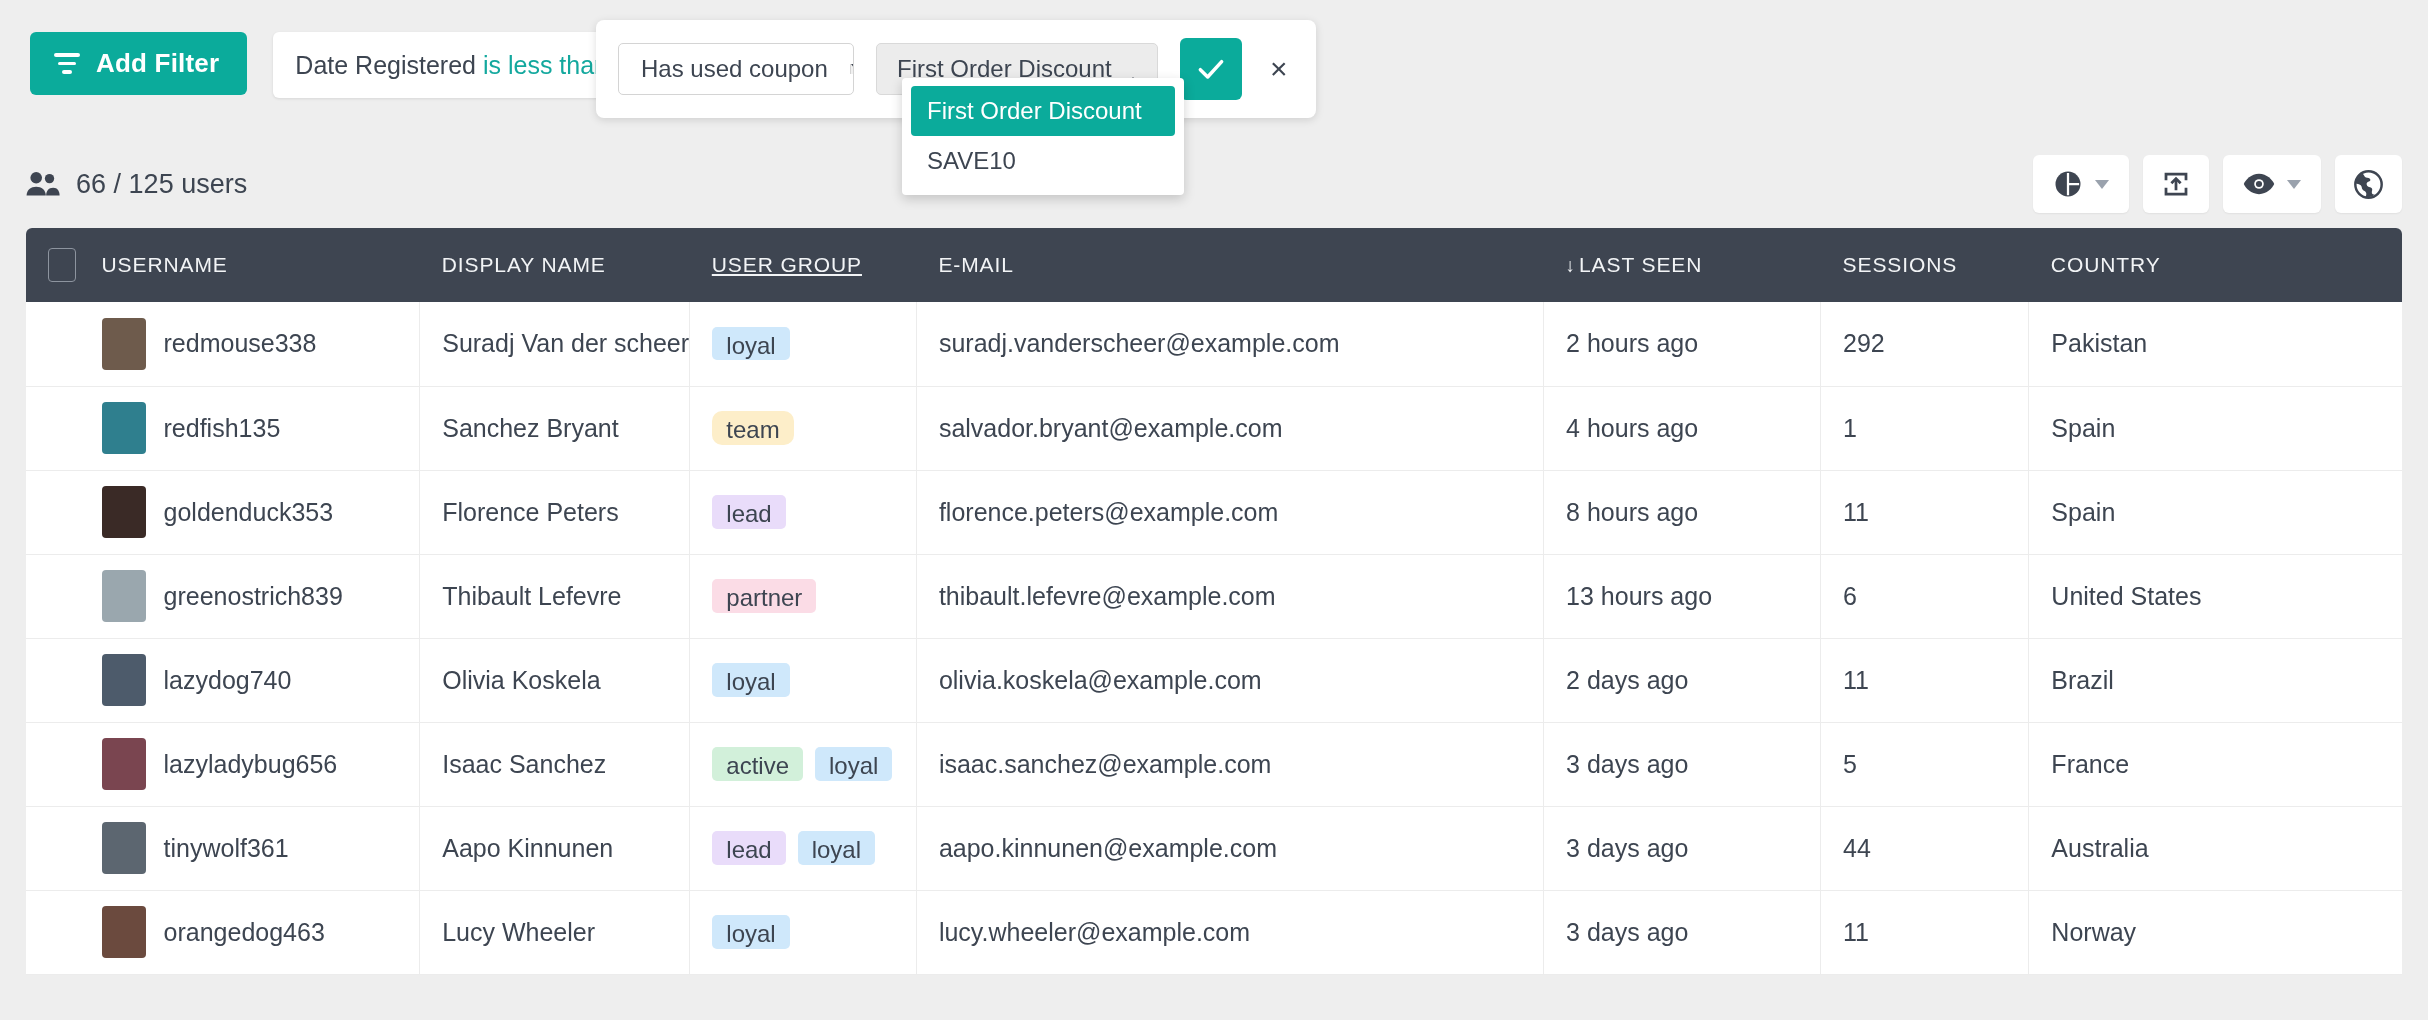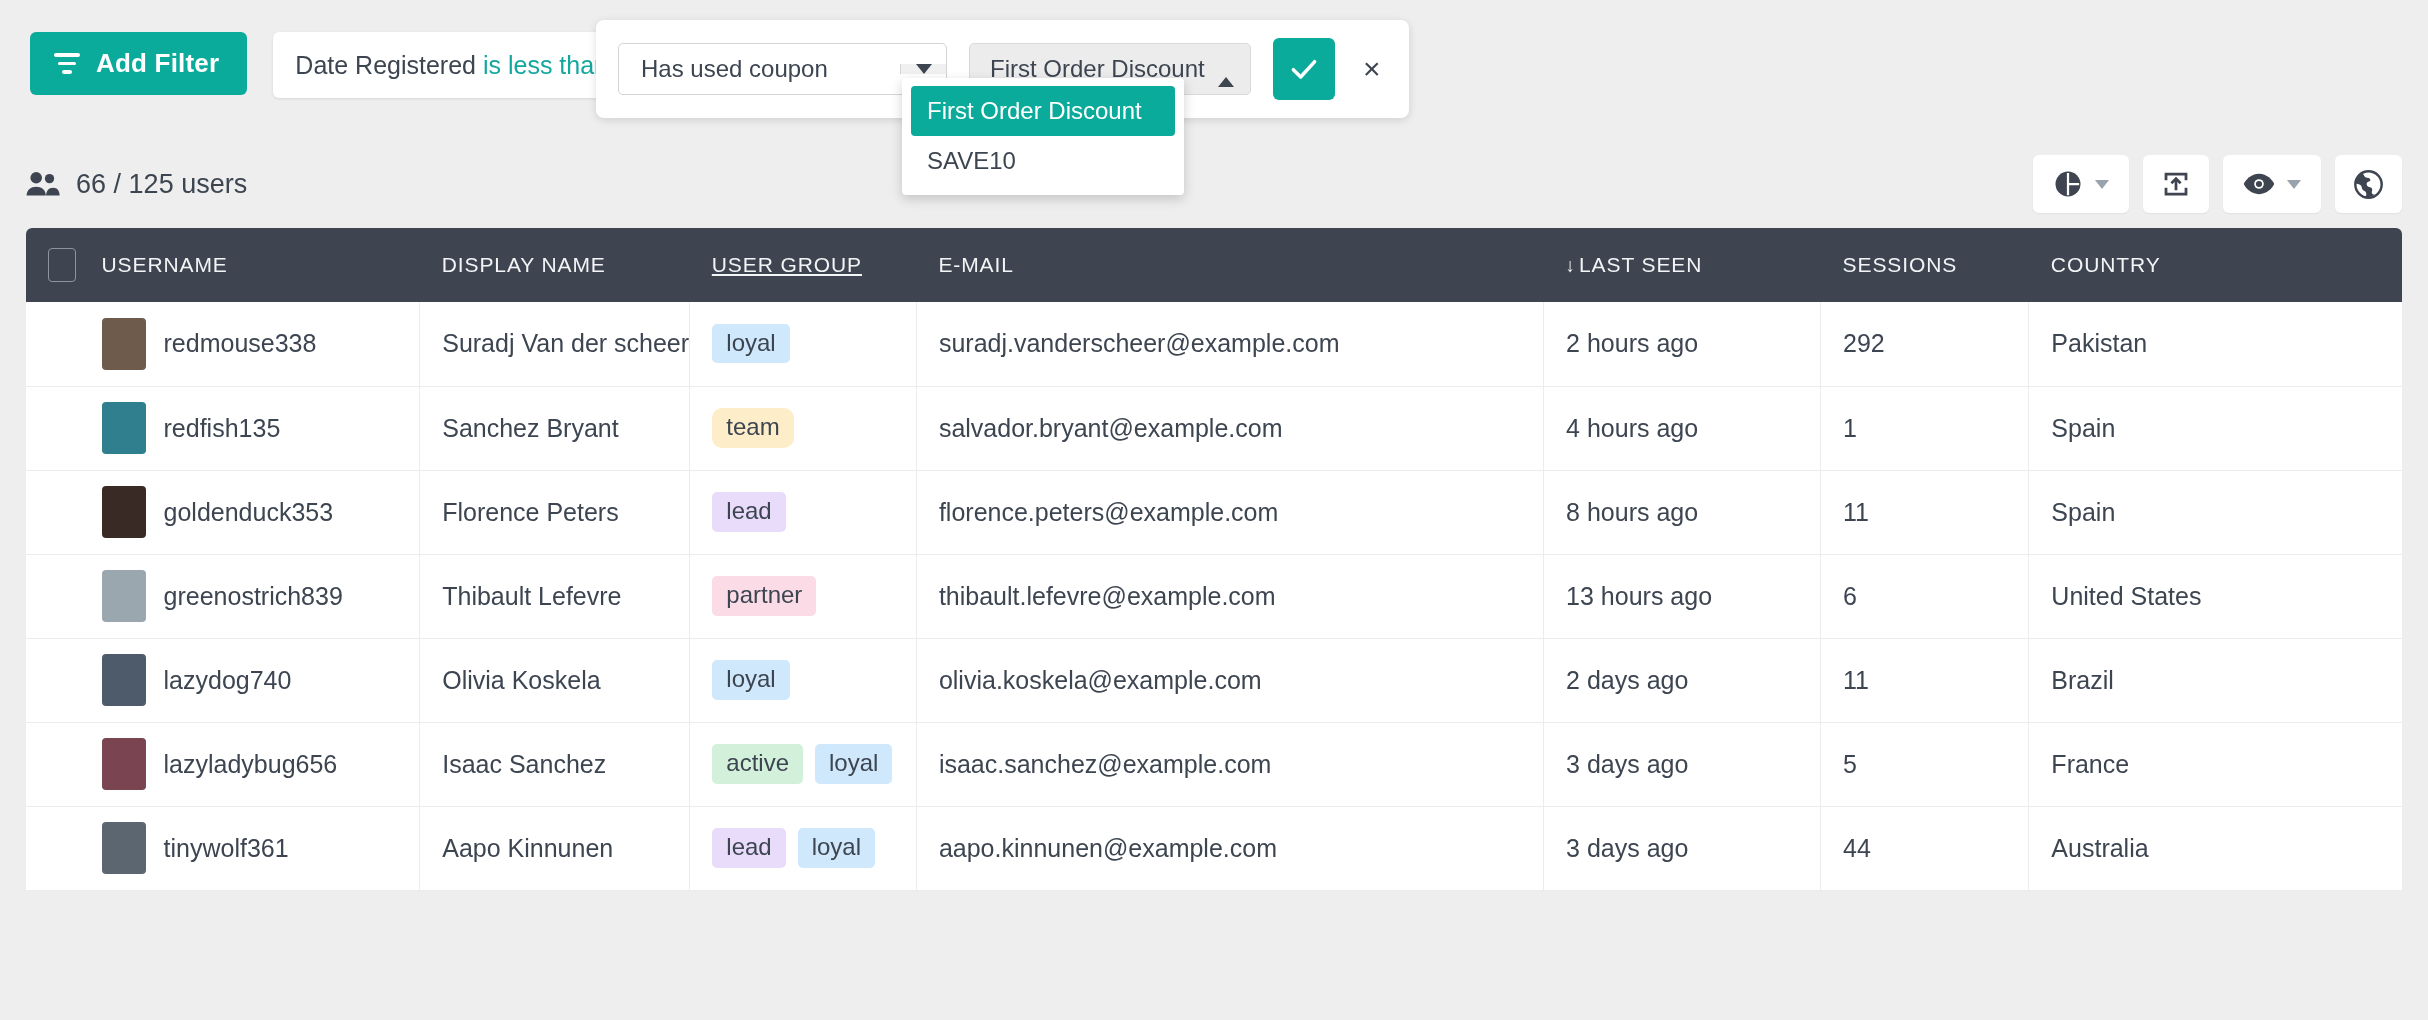--- a/index.html
+++ b/index.html
@@ -122,21 +122,21 @@
     border-top: 10px solid #3d4551;
   }
   .caret-up {
     width: 0; height: 0;
     border-left: 8px solid transparent;
     border-right: 8px solid transparent;
     border-bottom: 10px solid #3d4551;
   }
 
   .coupon-select {
-    width: 329px;
+    width: 236px;
     align-items: center;
   }
   .coupon-select .sb-val { flex: 1; }
 
   .value-select {
     position: relative;
     width: 282px;
     height: 52px;
     background: #ececec;
     border: 1px solid #d9d9d9;
@@ -292,21 +292,21 @@
     display: inline-block;
     vertical-align: middle;
     background-size: cover;
     flex: none;
   }
   .user-cell { display: flex; align-items: center; gap: 18px; }
 
   .tags { display: flex; gap: 12px; align-items: center; }
   .tag {
     display: inline-block;
-    padding: 6px 14px 7px 14px;
+    padding: 6px 14px 1px 14px;
     border-radius: 5px;
     font-size: 24px;
     line-height: 1.1;
     color: #3d4551;
     white-space: nowrap;
   }
   .tag.loyal   { background: #cfe8fb; }
   .tag.team    { background: #fdeec9; border-radius: 10px; }
   .tag.lead    { background: #e9dcfa; }
   .tag.partner { background: #fbdce6; }
@@ -559,15 +559,34 @@
             <div class="tags">
               <span class="tag lead">lead</span>
               <span class="tag loyal">loyal</span>
             </div>
           </td>
           <td class="c-email">aapo.kinnunen@example.com</td>
           <td class="c-last">3 days ago</td>
           <td class="c-sess">44</td>
           <td class="c-country">Australia</td>
         </tr>
+        <tr>
+          <td class="c-check"></td>
+          <td class="c-user">
+            <div class="user-cell">
+              <span class="avatar" style="background: rgb(107, 74, 62);"></span>
+              <span>orangedog463</span>
+            </div>
+          </td>
+          <td class="c-display">Lucy Wheeler</td>
+          <td class="c-group">
+            <div class="tags">
+              <span class="tag loyal">loyal</span>
+            </div>
+          </td>
+          <td class="c-email">lucy.wheeler@example.com</td>
+          <td class="c-last">3 days ago</td>
+          <td class="c-sess">11</td>
+          <td class="c-country">Norway</td>
+        </tr>
       </tbody>
   </table>
 </div>
 
 </body></html>

